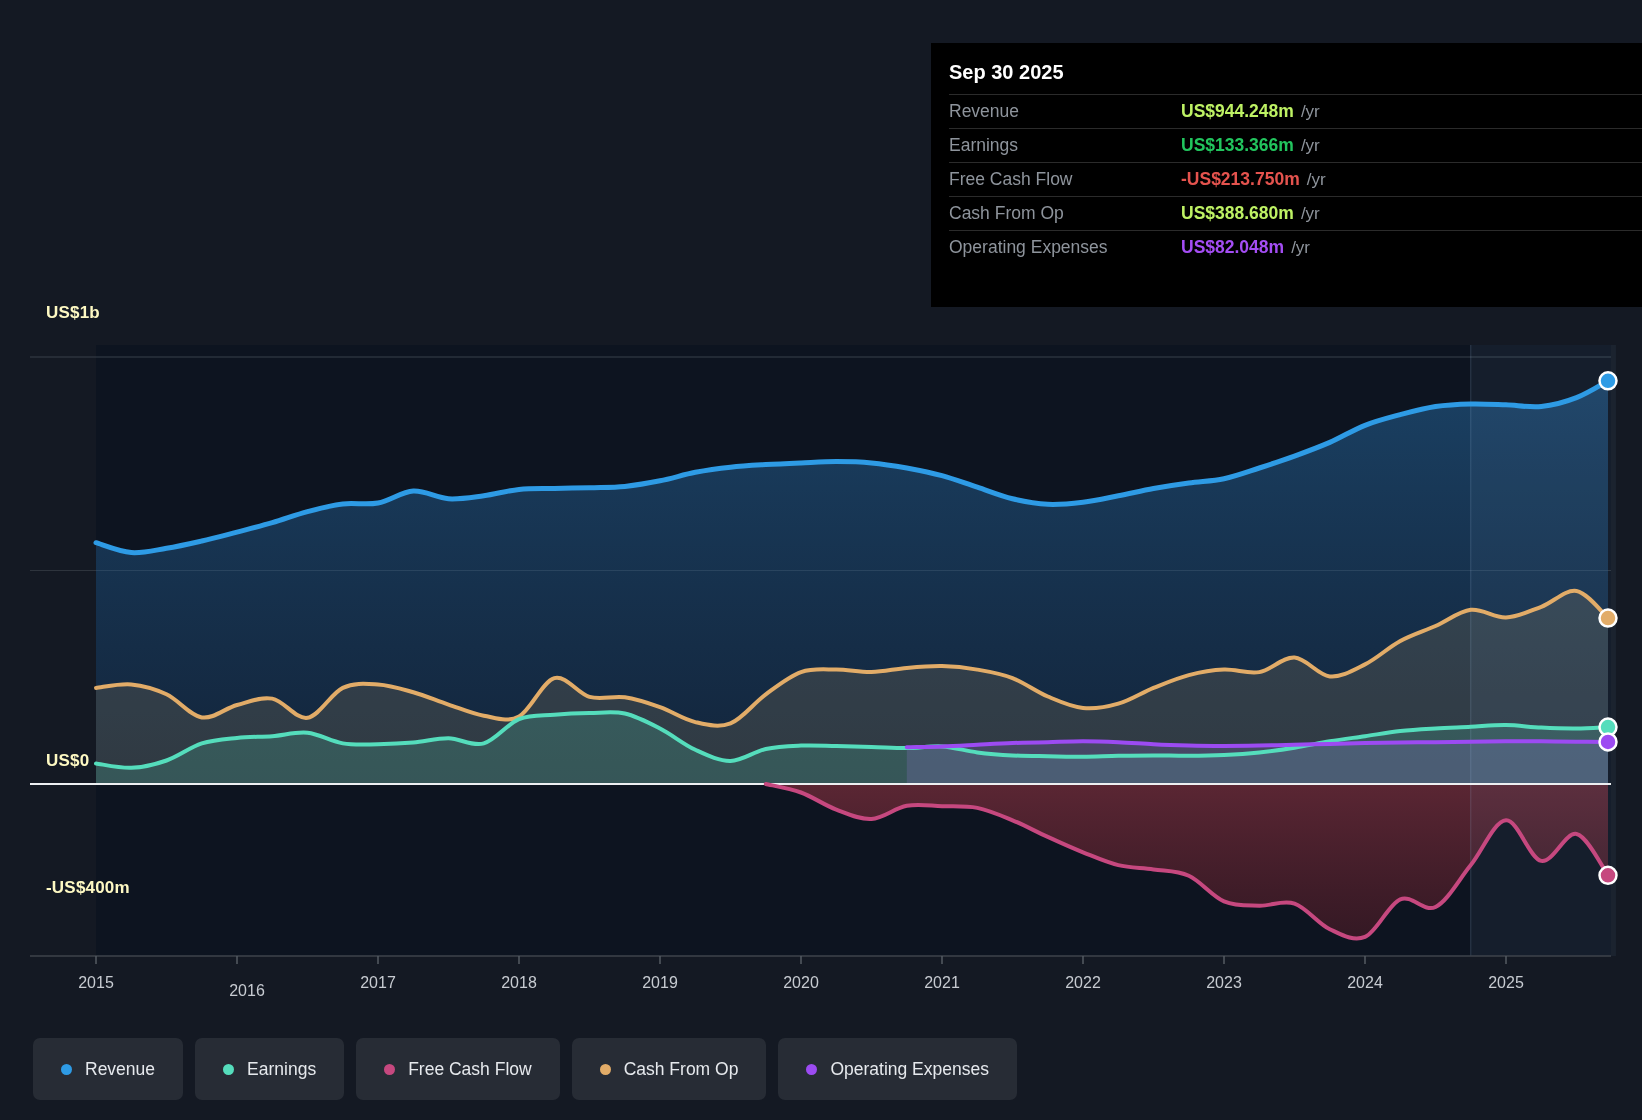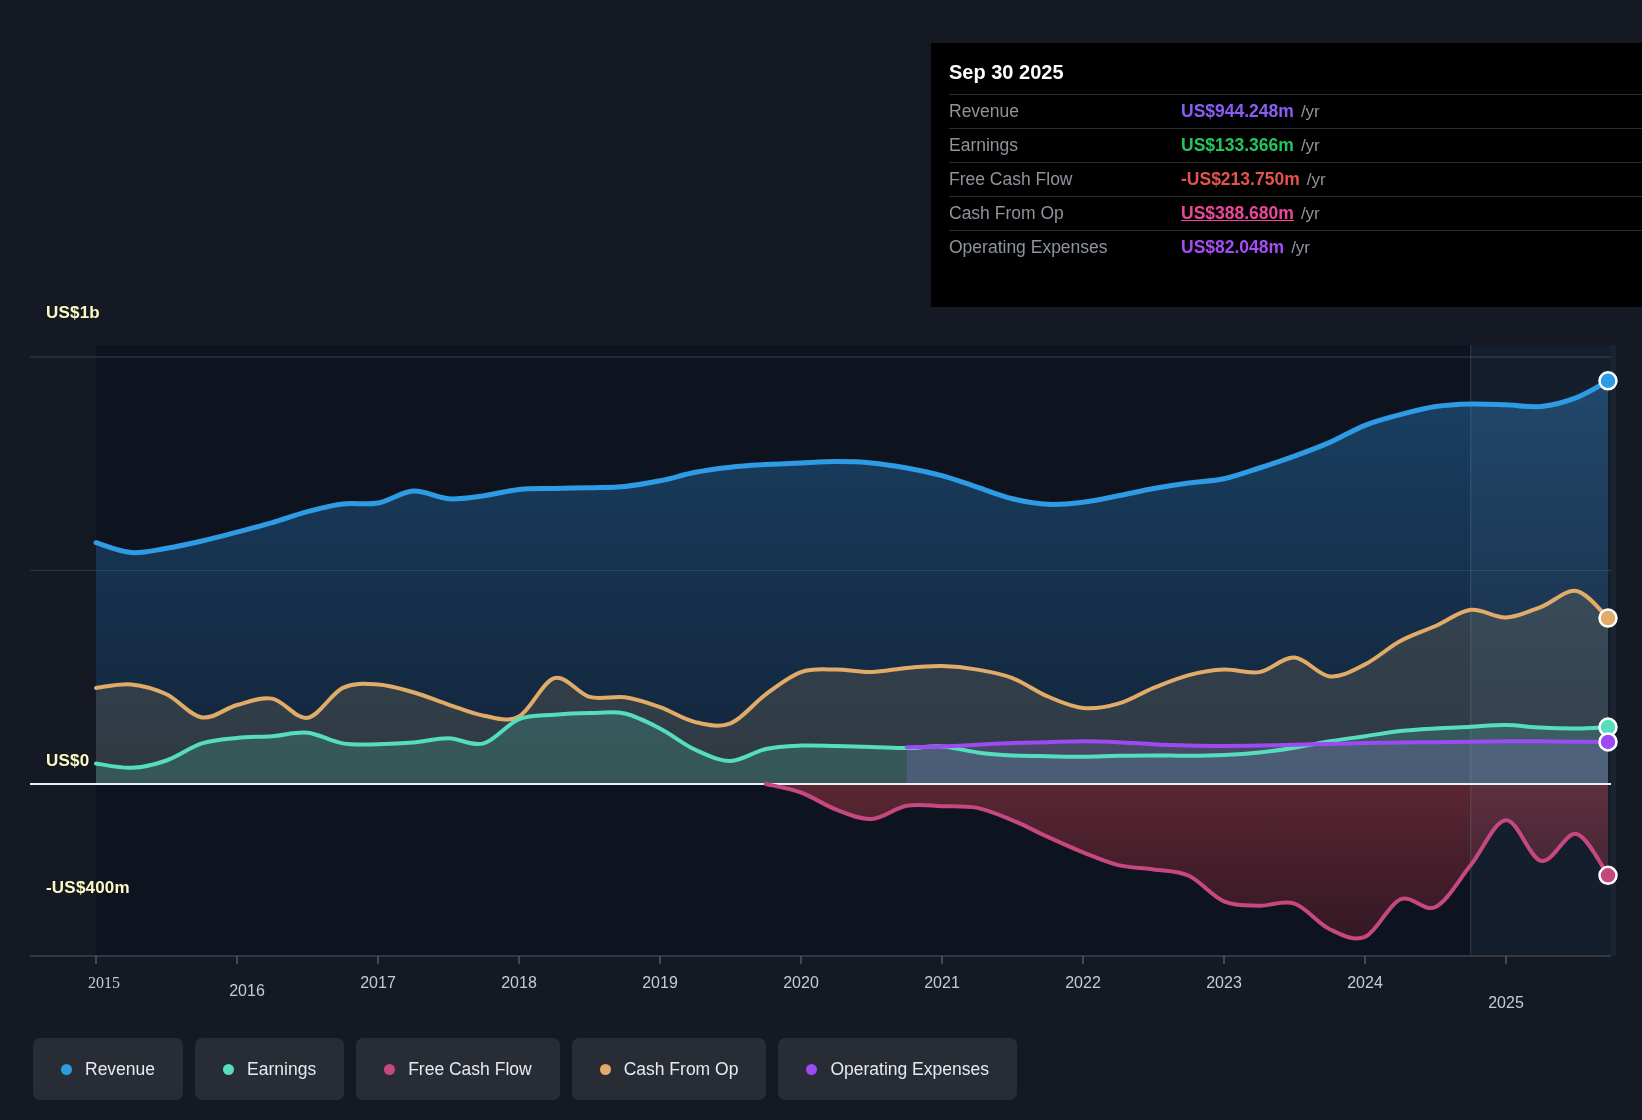--- a/index.html
+++ b/index.html
@@ -74,53 +74,53 @@
       <circle cx="1608" cy="727.052718" r="8.5" fill="#55DDBC" stroke="#FFF" stroke-width="2.5"></circle>
       <circle cx="1608" cy="741.957153" r="8.5" fill="#9C4BF2" stroke="#FFF" stroke-width="2.5"></circle>
       <circle cx="1608" cy="875.27125" r="8.5" fill="#C6487F" stroke="#FFF" stroke-width="2.5"></circle>
     </svg>
 
   <div class="axis-label" style="left:46px;top:303px;">US$1b</div>
   <div class="axis-label" style="left:46px;top:751px;">US$0</div>
   <div class="axis-label" style="left:46px;top:878px;">-US$400m</div>
 
   <div id="year-labels">
-      <div class="year-label" style="left: 104px; font-family: Liberation Serif, serif;">2015</div>
+      <div class="year-label" style="left: 96px;">2015</div>
       <div class="year-label" style="left: 247px; margin-top: 8px;">2016</div>
       <div class="year-label" style="left: 378px;">2017</div>
       <div class="year-label" style="left: 519px;">2018</div>
       <div class="year-label" style="left: 660px;">2019</div>
       <div class="year-label" style="left: 801px;">2020</div>
       <div class="year-label" style="left: 942px;">2021</div>
       <div class="year-label" style="left: 1083px;">2022</div>
       <div class="year-label" style="left: 1224px;">2023</div>
       <div class="year-label" style="left: 1365px;">2024</div>
-      <div class="year-label" style="left: 1506px; margin-top: 20px;">2025</div>
+      <div class="year-label" style="left: 1506px;">2025</div>
     </div>
 
   <div id="tooltip">
     <div class="tt-title">Sep 30 2025</div>
     <div class="tt-row">
       <span class="tt-label">Revenue</span>
-      <span class="tt-value" id="ttv0" style="color: #8b5cf6;">US$944.248m</span>
+      <span class="tt-value" id="ttv0" style="color: #bef264;">US$944.248m</span>
       <span class="tt-suffix">/yr</span>
     </div>
     <div class="tt-row">
       <span class="tt-label">Earnings</span>
       <span class="tt-value" id="ttv1" style="color: #22c55e;">US$133.366m</span>
       <span class="tt-suffix">/yr</span>
     </div>
     <div class="tt-row">
       <span class="tt-label">Free Cash Flow</span>
       <span class="tt-value" id="ttv2" style="color: rgb(228, 83, 78);">-US$213.750m</span>
       <span class="tt-suffix">/yr</span>
     </div>
     <div class="tt-row">
       <span class="tt-label">Cash From Op</span>
-      <span class="tt-value" id="ttv3" style="color: #ec4899; text-decoration: underline;">US$388.680m</span>
+      <span class="tt-value" id="ttv3" style="color: #bef264;">US$388.680m</span>
       <span class="tt-suffix">/yr</span>
     </div>
     <div class="tt-row">
       <span class="tt-label">Operating Expenses</span>
       <span class="tt-value" id="ttv4" style="color: rgb(164, 77, 244);">US$82.048m</span>
       <span class="tt-suffix">/yr</span>
     </div>
   </div>
 
   <div id="legend">

